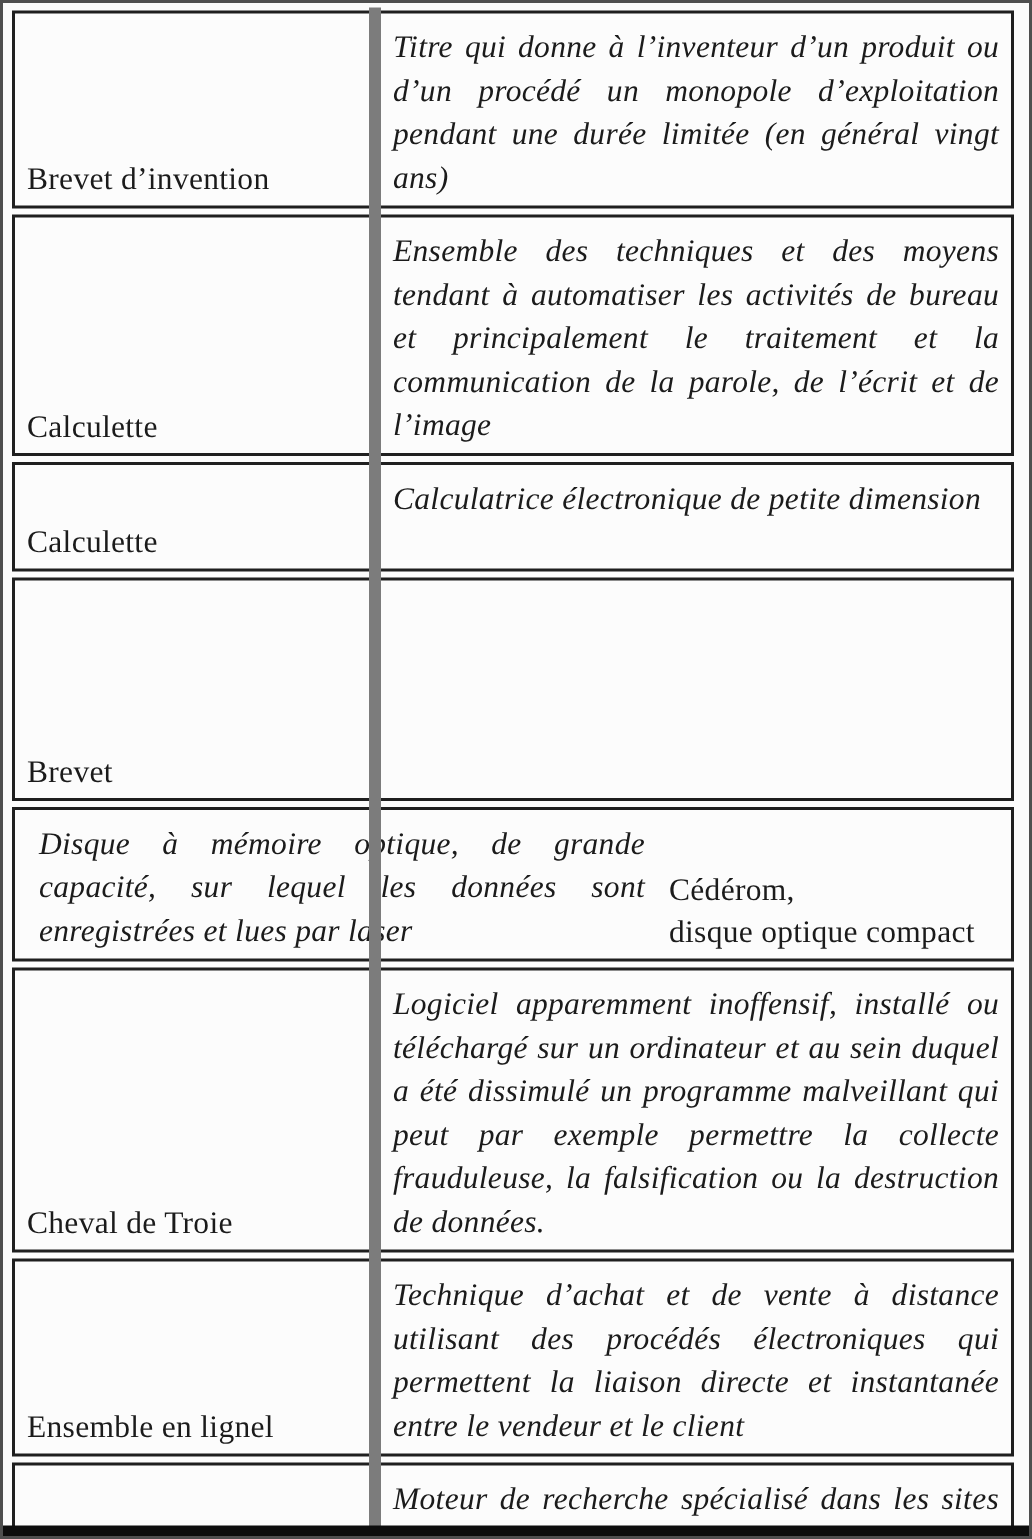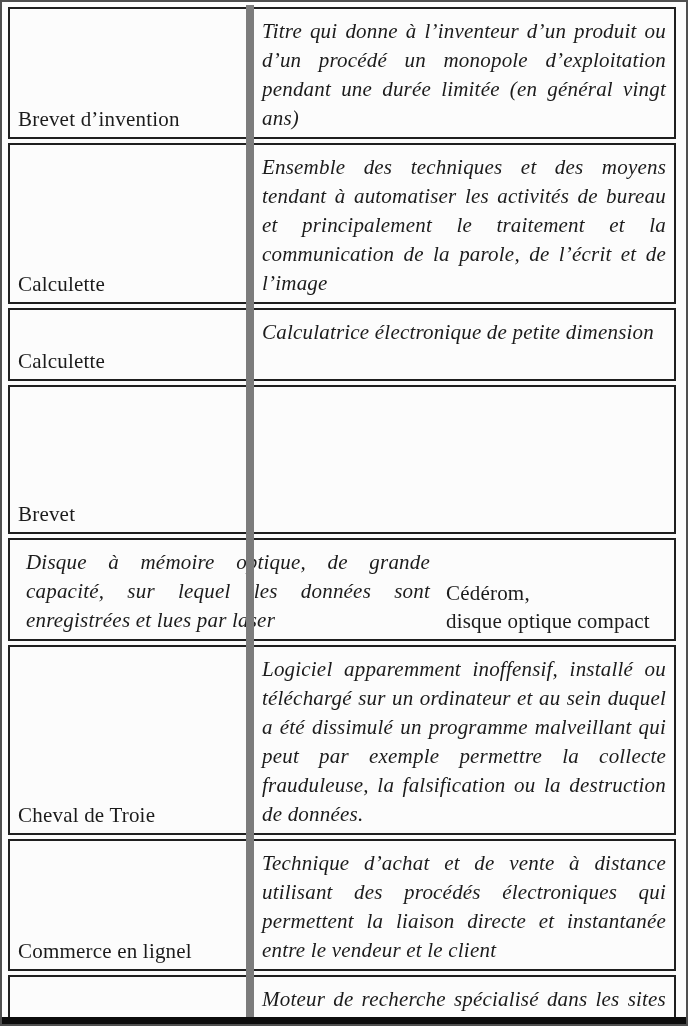--- a/index.html
+++ b/index.html
@@ -138,21 +138,21 @@
       <div class="cell term">
         <span>Cheval de Troie</span>
       </div>
       <div class="cell def">
         <p>Logiciel apparemment inoffensif, installé ou téléchargé sur un ordinateur et au sein duquel a été dissimulé un programme malveillant qui peut par exemple permettre la collecte frauduleuse, la falsification ou la destruction de données.</p>
       </div>
     </div>
 
     <div class="row r7">
       <div class="cell term">
-        <span>Commerce en lignel</span>
+        <span>Ensemble en lignel</span>
       </div>
       <div class="cell def">
         <p>Technique d’achat et de vente à distance utilisant des procédés électroniques qui permettent la liaison directe et instantanée entre le vendeur et le client</p>
       </div>
     </div>
 
     <div class="row r8">
       <div class="cell term">
         <span>Comparateur de prix,
 dénicheur</span>

